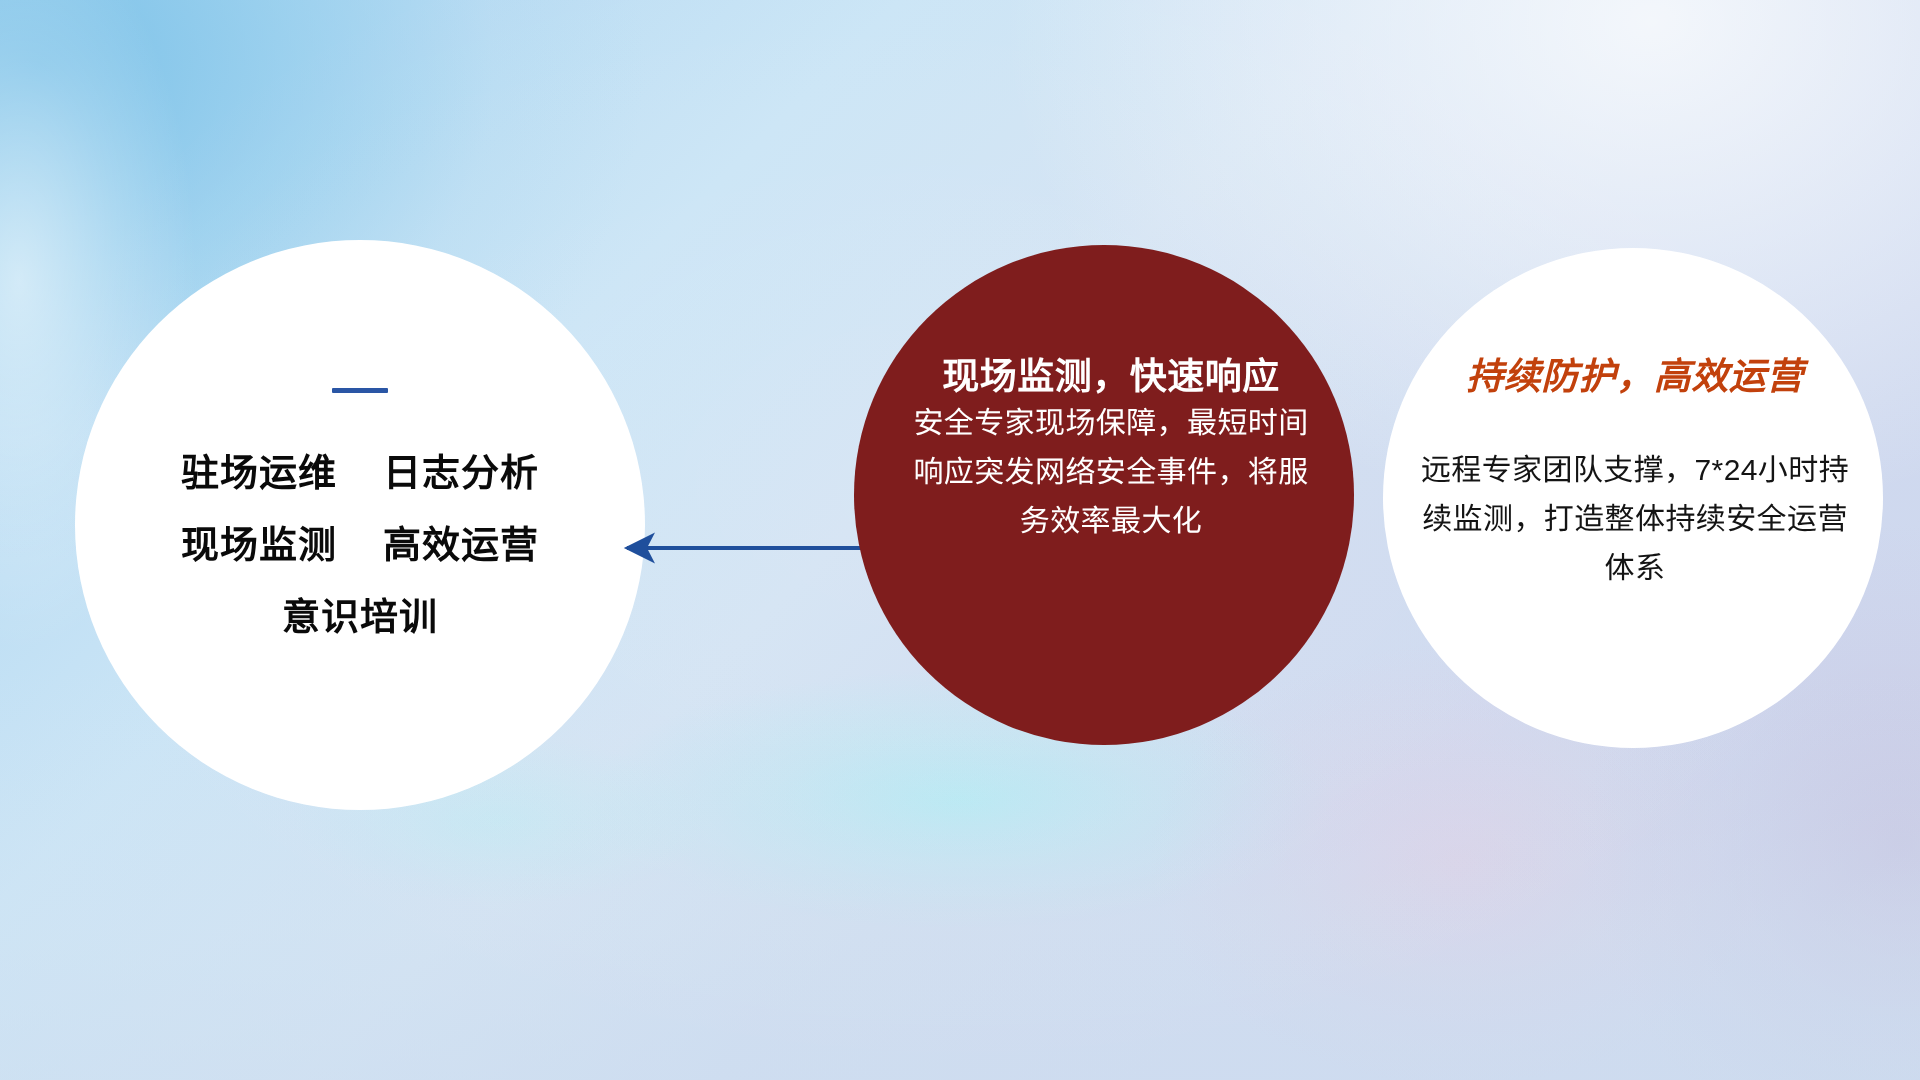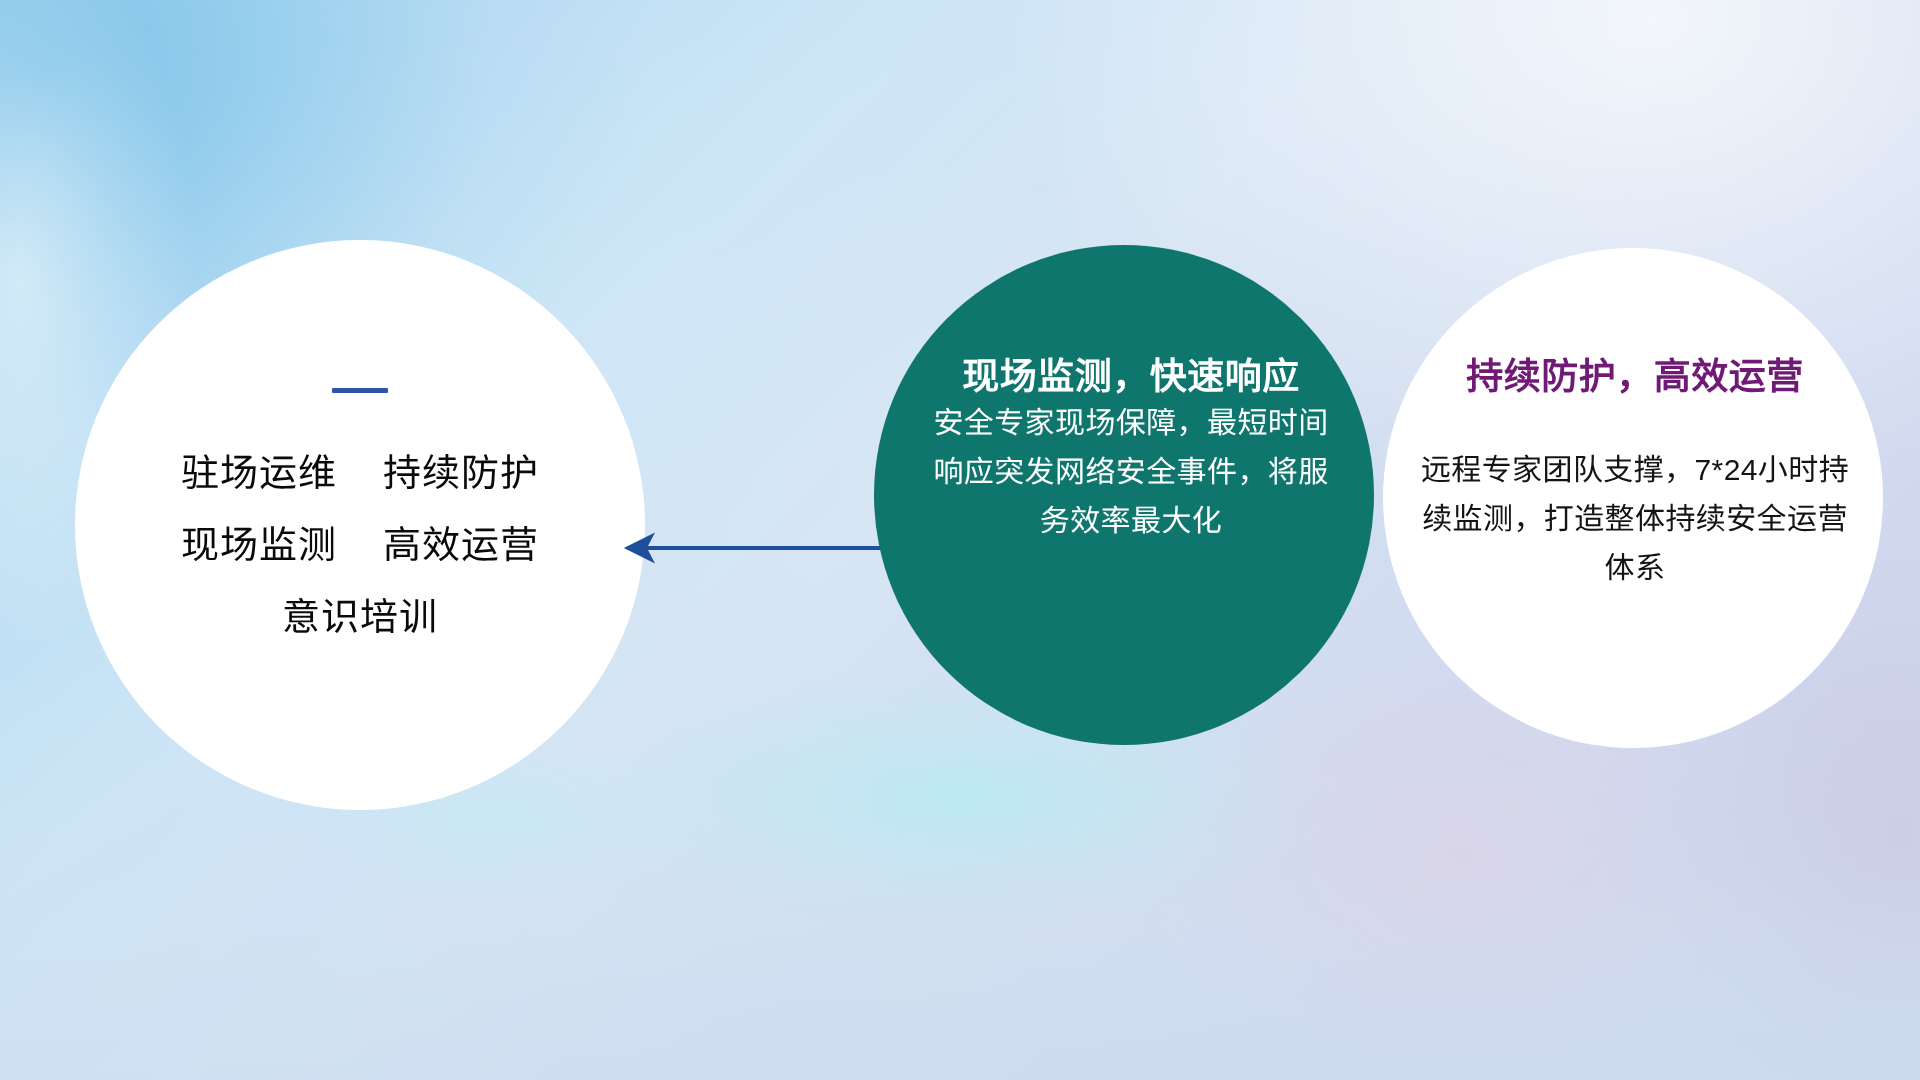--- a/index.html
+++ b/index.html
@@ -101,25 +101,25 @@
 
   #circle-skills {
     left: 75px;
     top: 240px;
     width: 570px;
     height: 570px;
     background: #ffffff;
   }
 
   #circle-onsite {
-    left: 874px;
+    left: 854px;
     top: 245px;
     width: 500px;
     height: 500px;
-    background: #0f766e;
+    background: #7f1d1d;
     z-index: 2;
   }
 
   #circle-remote {
     left: 1383px;
     top: 248px;
     width: 500px;
     height: 500px;
     background: #ffffff;
     z-index: 3;
@@ -146,21 +146,21 @@
   .skills-row {
     display: flex;
     justify-content: center;
     align-items: baseline;
     gap: 46px;
     margin-bottom: 28px;
   }
   .skills-row:last-child { margin-bottom: 16px; }
   .skill-tag {
     font-size: 38px;
-    font-weight: 400;
+    font-weight: 700;
     color: #0a0a0a;
     letter-spacing: 1px;
     white-space: nowrap;
     line-height: 1.16;
   }
 
   
   .onsite-inner {
     position: absolute;
     left: 28px;
@@ -190,24 +190,25 @@
   .remote-inner {
     position: absolute;
     left: 30px;
     right: 26px;
     top: 107px;
     text-align: center;
   }
   .remote-title {
     font-size: 37px;
     font-weight: 700;
-    color: #701a75;
+    color: #c2410c;
     letter-spacing: 0.5px;
     white-space: nowrap;
     line-height: 1.2;
+    font-style: italic;
   }
   .remote-body {
     margin-top: 47px;
     font-size: 30px;
     font-weight: 400;
     color: #141414;
     line-height: 1.62;
     letter-spacing: 0.4px;
     padding: 0 6px;
     text-align: center;
@@ -248,21 +249,21 @@
     <line x1="290" y1="48" x2="27" y2="48" stroke="#1f4f9c" stroke-width="4" stroke-linecap="butt" marker-end="url(#arrowhead-left)"></line>
   </svg>
 
   <div class="circle" id="circle-skills">
     <div class="skills-inner">
       <div class="divider"></div>
       <div class="skills-rows">
 
         <div class="skills-row">
           <span class="skill-tag">驻场运维</span>
-          <span class="skill-tag">持续防护</span>
+          <span class="skill-tag">日志分析</span>
         </div>
 
         <div class="skills-row">
           <span class="skill-tag">现场监测</span>
           <span class="skill-tag">高效运营</span>
         </div>
 
         <div class="skills-row">
           <span class="skill-tag">意识培训</span>
         </div>

